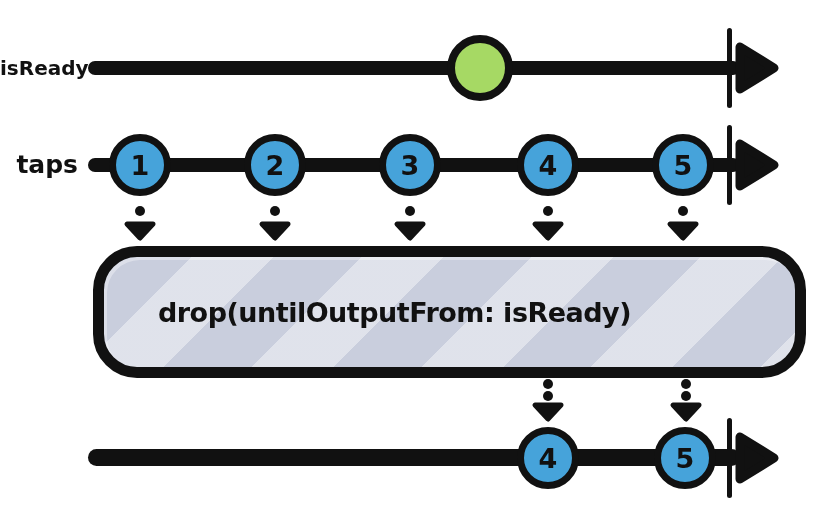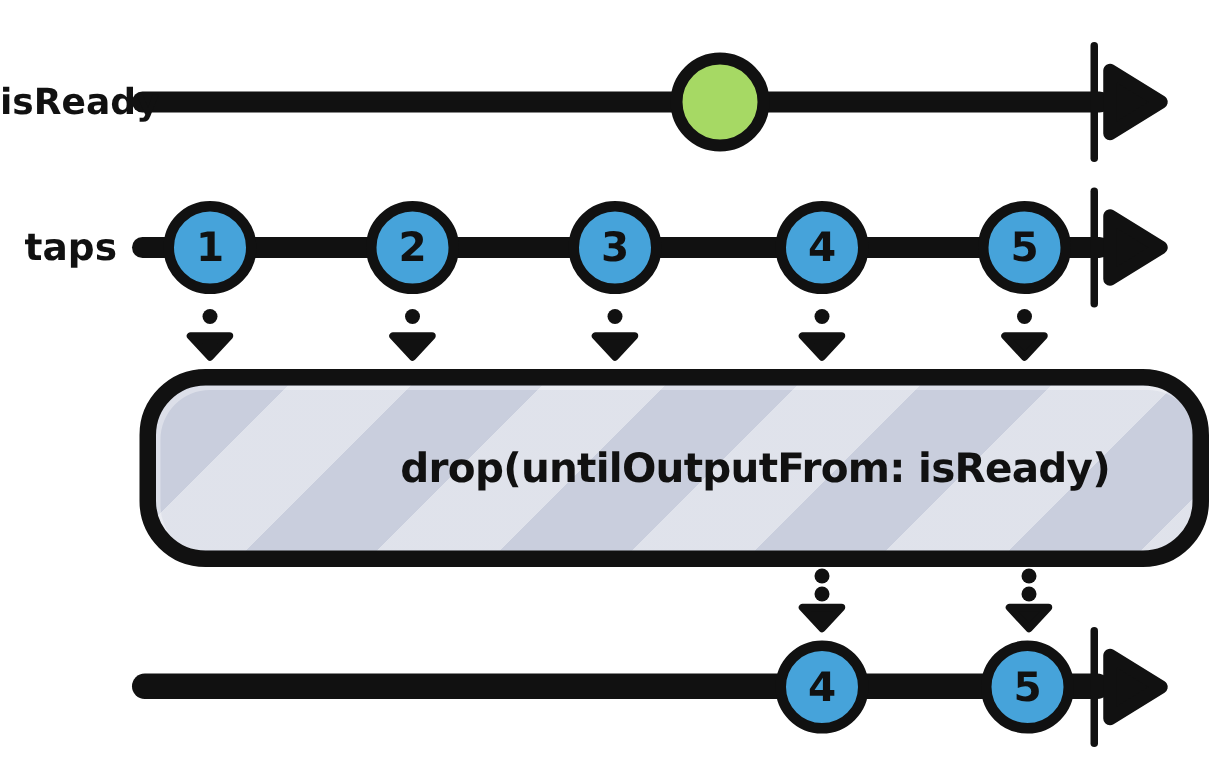--- a/index.html
+++ b/index.html
@@ -4,21 +4,21 @@
 <style>
   html,body { margin:0; padding:0; background:#ffffff; }
   .canvas {
     position:relative; width:814px; height:522px; background:#ffffff;
     font-family:"DejaVu Sans", sans-serif; color:#111; overflow:hidden;
   }
   .layer { position:absolute; left:0; top:0; width:814px; height:522px; }
 
   .stream-label {
     position:absolute; left:0; width:78px; text-align:right;
-    font-size:24px; font-weight:600; line-height:28px; color:#111;
+    font-size:20px; font-weight:600; line-height:28px; color:#111;
   }
   .label-isready { top:54px; }
   .label-taps    { top:151px; font-size:25px; }
 
   .marble {
     position:absolute; box-sizing:border-box;
     width:62px; height:62px; border:7px solid #111; border-radius:50%;
     background:#46a3da; display:flex; align-items:center; justify-content:center;
     font-size:27px; font-weight:bold; color:#111; z-index:3;
     transform:translate(-50%,-50%);
@@ -27,21 +27,21 @@
 
   .op-box {
     position:absolute; box-sizing:border-box;
     left:93px; top:246px; width:713px; height:132px;
     border:11px solid #111; border-radius:44px;
     background-color:#c9cedd;
     background-image:repeating-linear-gradient(135deg,
       rgba(255,255,255,0.0) 0px, rgba(255,255,255,0.0) 62px,
       rgba(255,255,255,0.42) 62px, rgba(255,255,255,0.42) 120px);
     box-shadow:inset 3px 3px 0 rgba(255,255,255,0.35);
-    display:flex; align-items:center; justify-content:flex-end; z-index:2;
+    display:flex; align-items:center; justify-content:center; z-index:2;
   }
   .op-box .op-label {
     font-size:27px; font-weight:600; letter-spacing:-0.5px;
     transform:translateX(-55px); white-space:nowrap;
   }
 </style>
 </head>
 <body>
 
 <div class="canvas">

